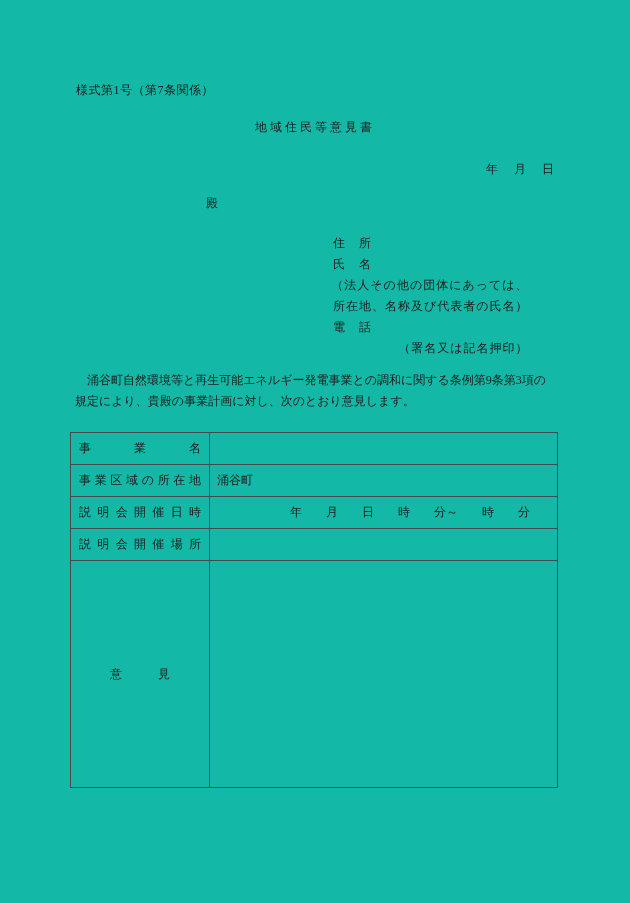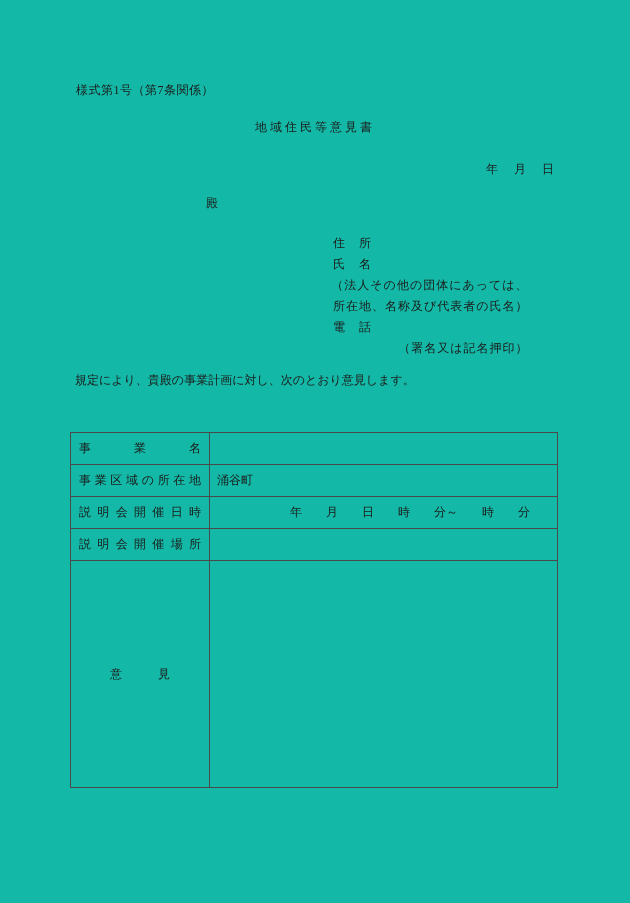--- a/index.html
+++ b/index.html
@@ -115,20 +115,21 @@
   <div class="sender-block">
     <div class="sender-line">住　所</div>
     <div class="sender-line">氏　名</div>
     <div class="sender-line outdent">（法人その他の団体にあっては、</div>
     <div class="sender-line">所在地、名称及び代表者の氏名）</div>
     <div class="sender-line">電　話</div>
     <div class="sender-line outdent">（署名又は記名押印）</div>
   </div>
 
   <div class="body-paragraph">
+    <div class="body-line">　涌谷町自然環境等と再生可能エネルギー発電事業との調和に関する条例第9条第3項の</div>
     <div class="body-line">規定により、貴殿の事業計画に対し、次のとおり意見します。</div>
   </div>
 
   <table class="form-table">
     <colgroup>
         <col class="col-label">
         <col class="col-value">
       </colgroup>
     <tbody>
       <tr class="row-s">

